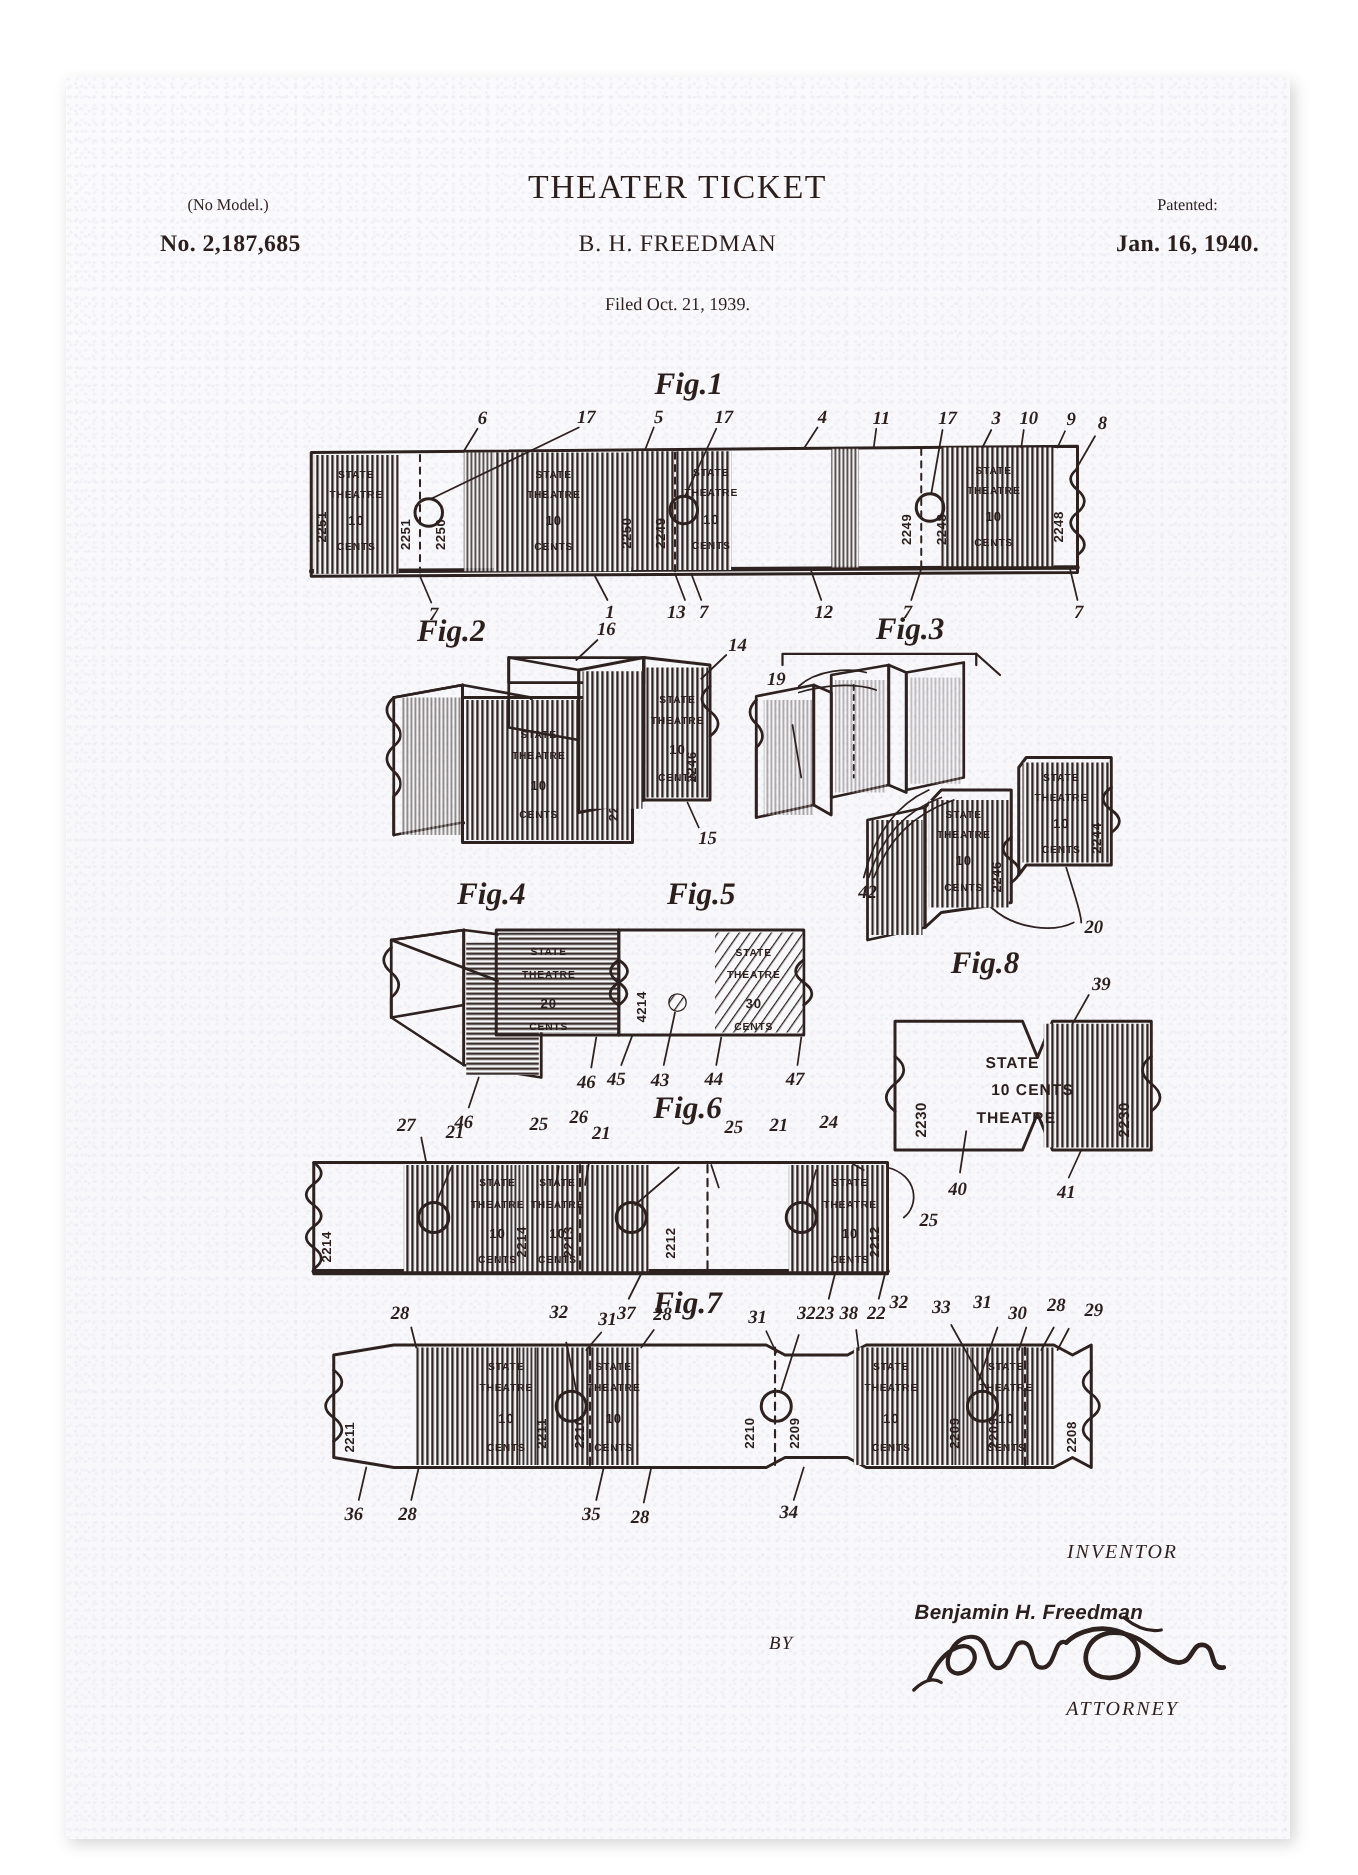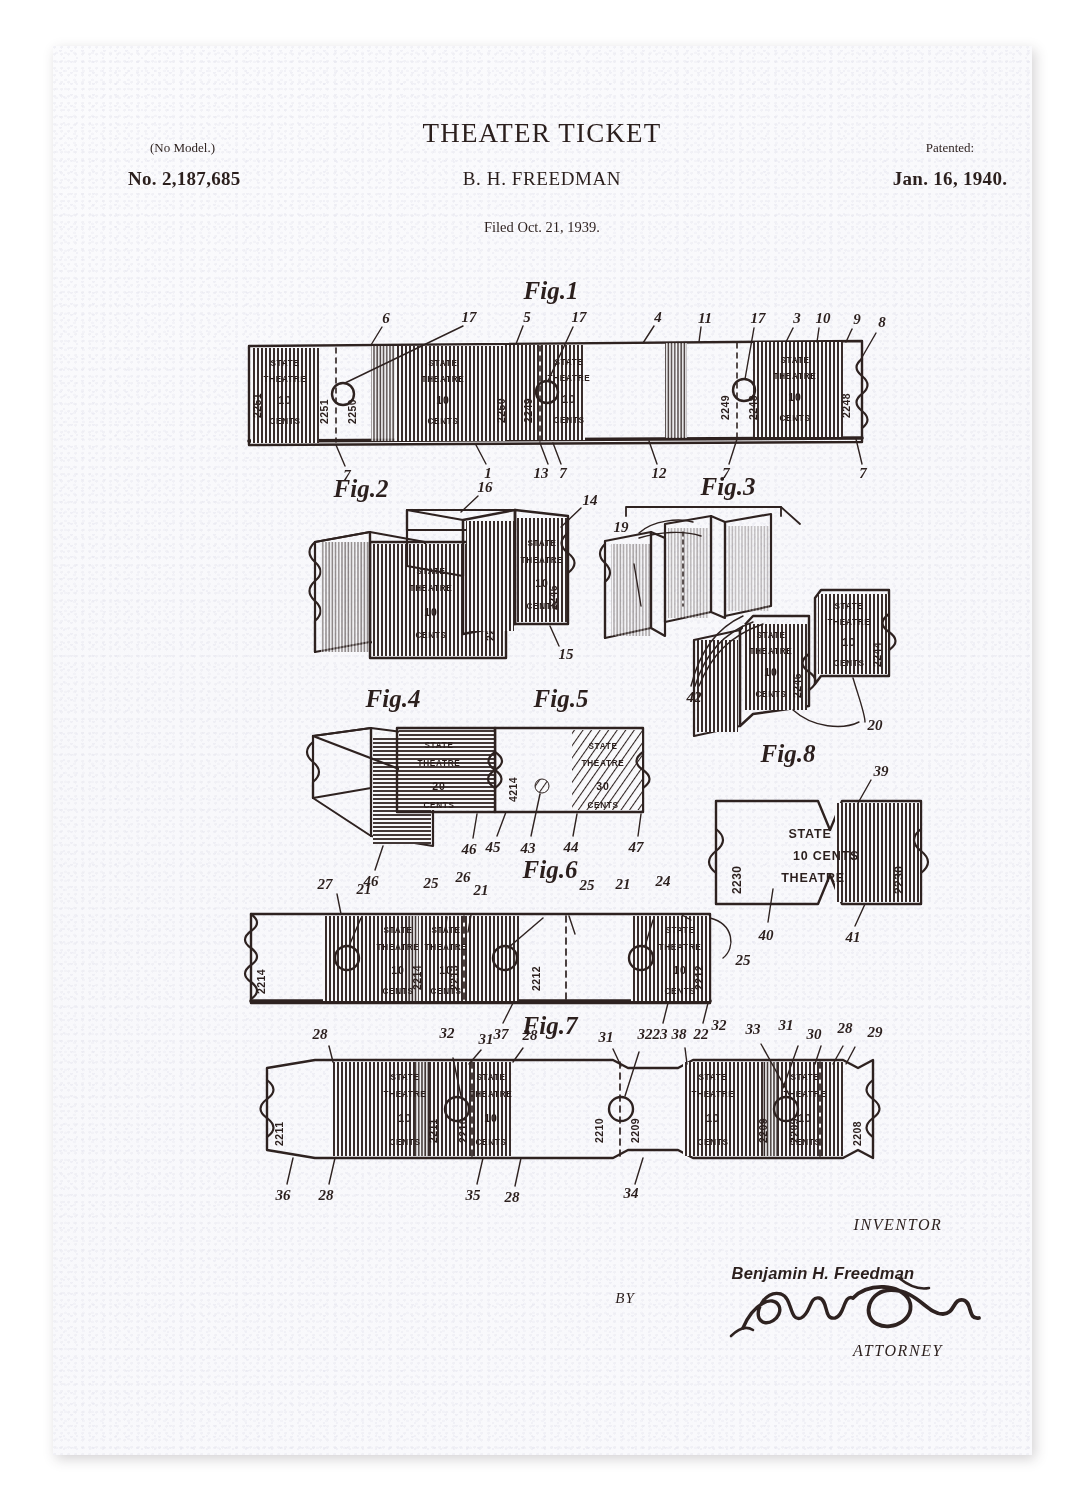--- a/index.html
+++ b/index.html
@@ -5,21 +5,21 @@
 <style>
   html,body{margin:0;padding:0;}
   body{
     width:1086px;height:1500px;
     background:#ffffff;
     font-family:"Liberation Serif",serif;
     overflow:hidden;
   }
   #page{
     position:absolute;
-    left:53px;top:46px;
+    left:53px;top:62px;
     width:979px;height:1409px;
     background:
       radial-gradient(circle at 22% 18%, rgba(233,233,240,.55) 0 1.2px, transparent 1.4px),
       radial-gradient(circle at 68% 44%, rgba(228,228,238,.5) 0 1.1px, transparent 1.3px),
       radial-gradient(circle at 40% 77%, rgba(236,236,243,.5) 0 1.3px, transparent 1.5px),
       radial-gradient(circle at 85% 92%, rgba(230,230,240,.45) 0 1px, transparent 1.2px),
       linear-gradient(160deg,#fbfbfd 0%,#f8f8fb 40%,#f9f9fc 100%);
     background-size:7px 7px,11px 11px,9px 9px,13px 13px,100% 100%;
     box-shadow:3px 4px 12px rgba(60,50,60,.22);
   }

